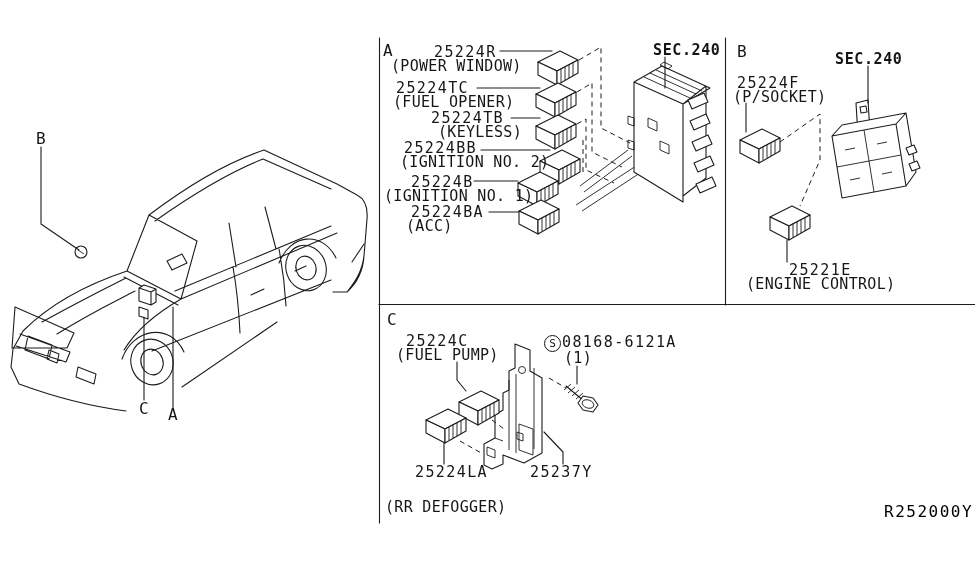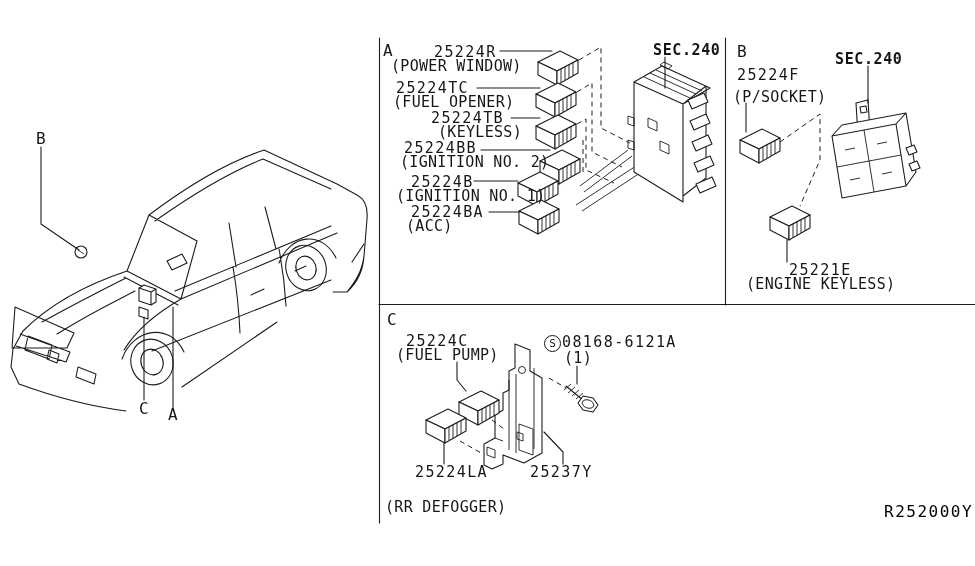--- a/index.html
+++ b/index.html
@@ -209,31 +209,31 @@
   <div class="lbl letter" style="left:383px;top:44px">A</div>
   <div class="lbl num" style="left:434px;top:45px">25224R</div>
   <div class="lbl" style="left:391px;top:59px">(POWER WINDOW)</div>
   <div class="lbl num" style="left:396px;top:81px">25224TC</div>
   <div class="lbl" style="left:393px;top:95px">(FUEL OPENER)</div>
   <div class="lbl num" style="left:431px;top:111px">25224TB</div>
   <div class="lbl" style="left:438px;top:125px">(KEYLESS)</div>
   <div class="lbl num" style="left:404px;top:141px">25224BB</div>
   <div class="lbl" style="left:400px;top:155px">(IGNITION NO. 2)</div>
   <div class="lbl num" style="left:411px;top:175px">25224B</div>
-  <div class="lbl" style="left:396px;top:189px">(IGNITION NO. 1)</div>
+  <div class="lbl" style="left:384px;top:189px">(IGNITION NO. 1)</div>
   <div class="lbl num" style="left:411px;top:205px">25224BA</div>
   <div class="lbl" style="left:406px;top:219px">(ACC)</div>
   <div class="lbl secref" style="left:653px;top:43px">SEC.240</div>
 
   <div class="lbl letter" style="left:737px;top:45px">B</div>
   <div class="lbl secref" style="left:835px;top:52px">SEC.240</div>
-  <div class="lbl num" style="left:737px;top:68px">25224F</div>
+  <div class="lbl num" style="left:737px;top:76px">25224F</div>
   <div class="lbl" style="left:733px;top:90px">(P/SOCKET)</div>
   <div class="lbl num" style="left:789px;top:263px">25221E</div>
-  <div class="lbl" style="left:746px;top:277px">(ENGINE KEYLESS)</div>
+  <div class="lbl" style="left:746px;top:277px">(ENGINE CONTROL)</div>
 
   <div class="lbl letter" style="left:387px;top:313px">C</div>
   <div class="lbl num" style="left:406px;top:334px">25224C</div>
   <div class="lbl" style="left:396px;top:348px">(FUEL PUMP)</div>
   <div class="badge" style="left:544px;top:335px">S</div>
   <div class="lbl num" style="left:562px;top:335px">08168-6121A</div>
   <div class="lbl" style="left:564px;top:351px">(1)</div>
   <div class="lbl num" style="left:415px;top:465px">25224LA</div>
   <div class="lbl" style="left:385px;top:500px">(RR DEFOGGER)</div>
   <div class="lbl num" style="left:530px;top:465px">25237Y</div>

